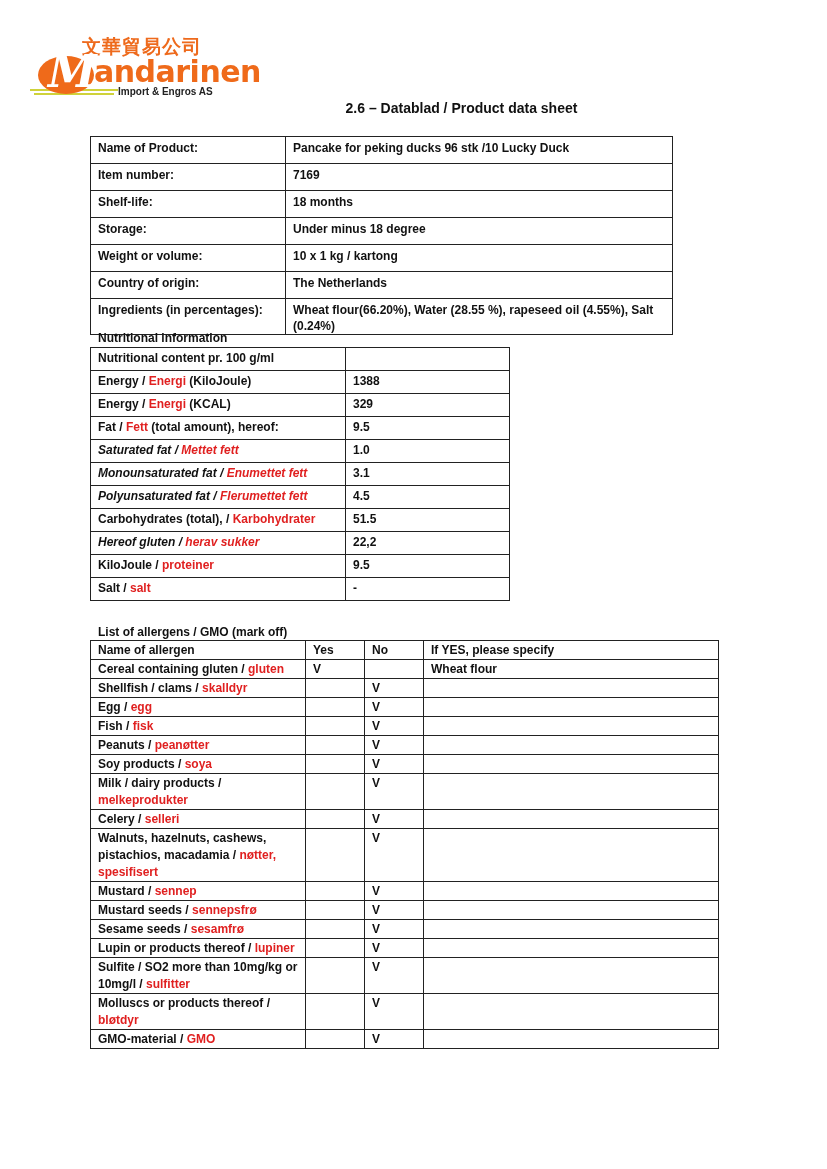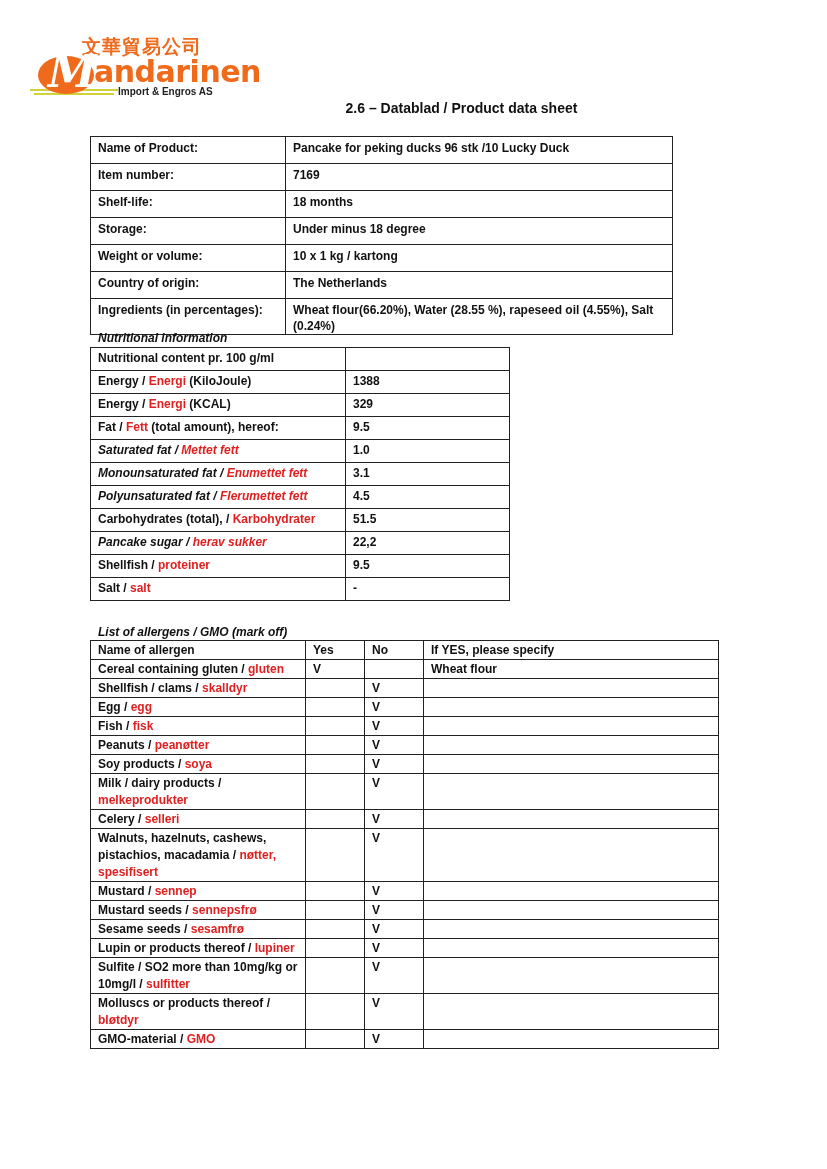--- a/index.html
+++ b/index.html
@@ -18,21 +18,21 @@
   .logo .line1 { position:absolute; left:0; top:55px; width:88px; height:2px; background:#cfd23a; }
   .logo .line2 { position:absolute; left:4px; top:59px; width:80px; height:2px; background:#cfd23a; }
 
   .title { position:absolute; left:0; width:827px; top:100px; text-align:center; font-weight:bold; font-size:14px;padding-left:48px; }
 
   table { border-collapse:collapse; position:absolute; font-size:12px; font-weight:bold; }
   td { border:1px solid #222; padding:0 7px; vertical-align:top; line-height:16px; }
   .t1 { left:90px; top:136px; width:583px; }
   .t1 td { height:23px; padding-top:3px; padding-bottom:0;margin-left:43px; }
   .t1 td.k { width:180px; }
-  .sec-label { position:absolute; font-size:12px; font-weight:bold;font-style:italic; }
+  .sec-label { position:absolute; font-size:12px; font-weight:bold; }
   .t2 { left:90px; top:347px; width:420px; }
   .t2 td { height:20px; padding-top:2px;margin-left:46px; }
   .t2 td.k { width:240px; }
   .it { font-style:italic; }
   .t3 { left:90px; top:640px; width:629px; }
   .t3 td { padding-top:1px; padding-bottom:0; line-height:17px; }
   .t3 td.n { width:200px;margin-left:45px; }
   .t3 td.y { width:44px; }
   .t3 td.no { width:44px; }
 </style>
@@ -113,25 +113,25 @@
       </tr>
       <tr>
         <td class="k it"><span>Polyunsaturated fat / </span><span class="red">Flerumettet fett</span><span></span></td>
         <td>4.5</td>
       </tr>
       <tr>
         <td class="k"><span>Carbohydrates (total), / </span><span class="red">Karbohydrater</span><span></span></td>
         <td>51.5</td>
       </tr>
       <tr>
-        <td class="k it"><span>Pancake sugar / </span><span class="red">herav sukker</span><span></span></td>
+        <td class="k it"><span>Hereof gluten / </span><span class="red">herav sukker</span><span></span></td>
         <td>22,2</td>
       </tr>
       <tr>
-        <td class="k"><span>Shellfish / </span><span class="red">proteiner</span><span></span></td>
+        <td class="k"><span>KiloJoule / </span><span class="red">proteiner</span><span></span></td>
         <td>9.5</td>
       </tr>
       <tr>
         <td class="k"><span>Salt / </span><span class="red">salt</span><span></span></td>
         <td>-</td>
       </tr>
     </tbody>
 </table>
 
 <div class="sec-label" style="left:98px; top:625px;">List of allergens / GMO (mark off)</div>

